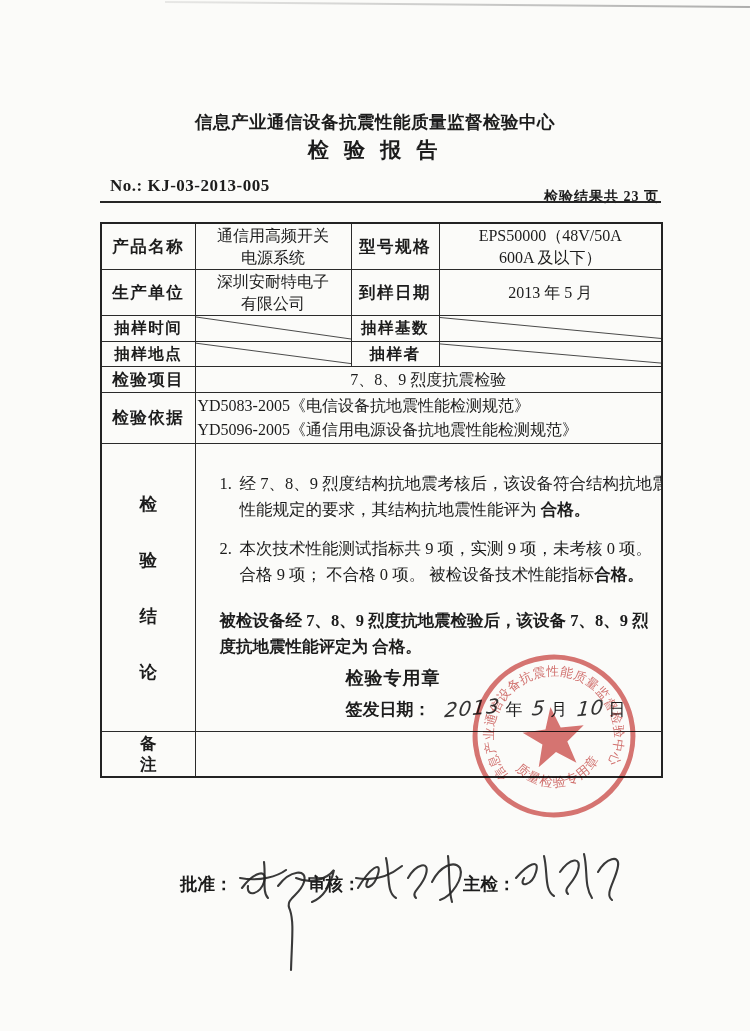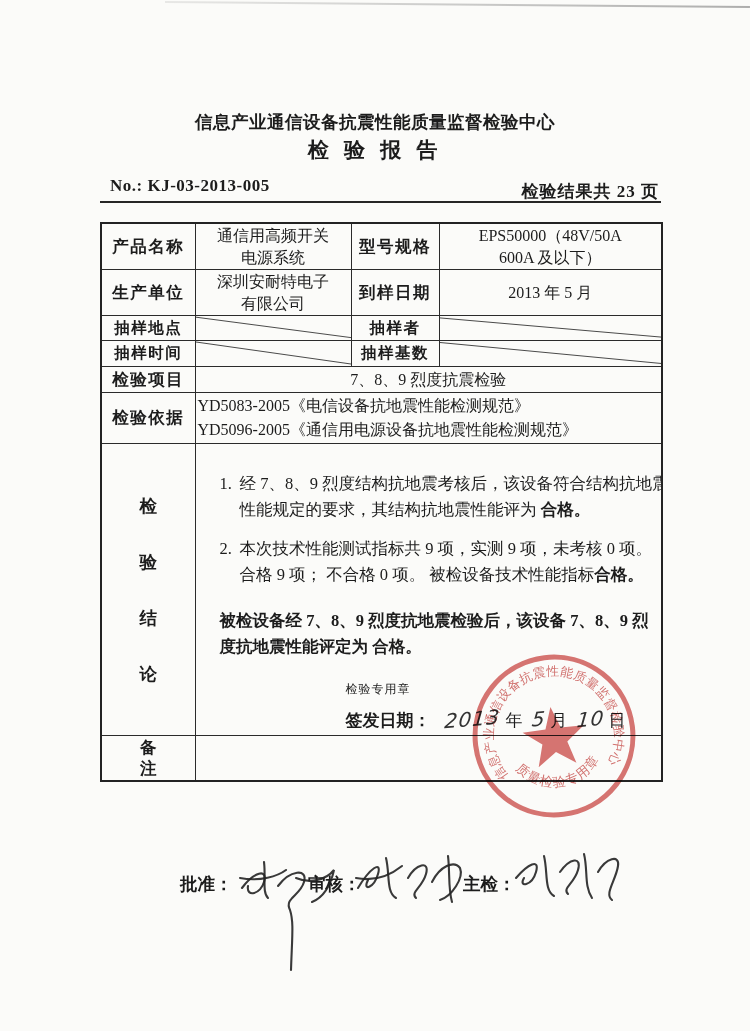--- a/index.html
+++ b/index.html
@@ -16,21 +16,21 @@
     background:linear-gradient(90deg,rgba(120,120,120,.15),rgba(110,110,110,.55));
     transform:rotate(0.5deg);transform-origin:left top;}
 
   .org-name{position:absolute;left:0;top:110px;width:750px;text-align:center;
     font-size:17.5px;font-weight:bold;letter-spacing:.5px;}
   .report-title{position:absolute;left:0;top:136px;width:750px;text-align:center;
     font-size:21px;font-weight:bold;letter-spacing:5px;}
 
   .no-line{position:absolute;left:100px;top:176px;width:561px;height:24px;}
   .no-left{position:absolute;left:2px;top:0;font-size:17px;font-weight:bold;letter-spacing:.5px;margin-left:8px;}
-  .no-right{position:absolute;right:2px;top:4px;font-size:17px;font-weight:bold;letter-spacing:1px;}
+  .no-right{position:absolute;right:2px;top:12px;font-size:14px;font-weight:bold;letter-spacing:1px;}
   .no-underline{position:absolute;left:100px;top:201px;width:561px;height:2px;background:#262626;}
 
   table.rpt{position:absolute;left:100px;top:222px;width:561px;
     border-collapse:collapse;table-layout:fixed;
     font-family:"Liberation Serif","DejaVu Serif",serif;}
   table.rpt td,table.rpt th{border:1.6px solid #2b2b2b;padding:1px 2px;overflow:hidden;}
   table.rpt{border:2.4px solid #232323;}
   th.lab{font-weight:bold;font-size:16.5px;text-align:center;letter-spacing:1.5px;white-space:pre-line;}
   td.val{font-size:16px;text-align:center;white-space:pre-line;line-height:1.35;}
   td.val-left{font-size:16px;text-align:left;white-space:pre-line;line-height:1.5;padding-left:8px;}
@@ -39,21 +39,21 @@
   th.vlab{font-weight:bold;font-size:17.5px;text-align:center;white-space:pre-line;
     line-height:56px;vertical-align:middle;letter-spacing:0;}
   th.vlab2{font-weight:bold;font-size:16.5px;text-align:center;white-space:pre-line;
     line-height:21px;vertical-align:middle;}
 
   td.conc-cell{vertical-align:top;position:relative;padding:0;}
   .conc{position:relative;padding:26px 14px 0 22px;font-size:16.5px;line-height:26px;}
   .citem{position:relative;padding-left:20px;width:430px;margin-bottom:13px;}
   .cnum{position:absolute;left:0;top:0;}
   .cpara{width:430px;font-weight:bold;margin-top:20px;margin-bottom:4px;}
-  .stamp-caption{margin-left:126px;margin-top:16px;font-weight:normal;font-size:12px;letter-spacing:1px;}
+  .stamp-caption{margin-left:126px;margin-top:5px;font-weight:bold;font-size:18px;letter-spacing:1px;}
   .issue-line{margin-left:126px;margin-top:4px;font-weight:bold;font-size:17px;white-space:nowrap;}
   .hand{display:inline-block;font-family:"DejaVu Sans",sans-serif;font-style:italic;
     font-weight:normal;color:#333;font-size:20px;transform:skewX(-10deg) rotate(-5deg);
     letter-spacing:1px;}
   .hw-year{margin:0 6px 0 14px;}
   .hw-month{margin:0 4px 0 10px;}
   .hw-day{margin:0 4px 0 10px;}
   .cal{font-weight:normal;}
 
   
@@ -104,45 +104,45 @@
       <td class="val">EPS50000（48V/50A
 600A 及以下）</td>
     </tr>
     <tr style="height:46px">
       <th class="lab">生产单位</th>
       <td class="val">深圳安耐特电子
 有限公司</td>
       <th class="lab">到样日期</th>
       <td class="val">2013 年 5 月</td>
     </tr>
+    <tr style="height:26px">
+      <th class="lab" style="font-size:15.5px">抽样时间</th>
+      <td class="slash">
+        <svg viewBox="0 0 100 100" preserveAspectRatio="none">
+              <line x1="0" y1="4" x2="100" y2="92" stroke="#4a4a4a" stroke-width="1" vector-effect="non-scaling-stroke"></line>
+            </svg>
+      </td>
+      <th class="lab" style="font-size:15.5px">抽样基数</th>
+      <td class="slash">
+        <svg viewBox="0 0 100 100" preserveAspectRatio="none">
+              <line x1="0" y1="6" x2="100" y2="90" stroke="#4a4a4a" stroke-width="1" vector-effect="non-scaling-stroke"></line>
+            </svg>
+      </td>
+    </tr>
     <tr style="height:25px">
       <th class="lab" style="font-size:15.5px">抽样地点</th>
       <td class="slash">
         <svg viewBox="0 0 100 100" preserveAspectRatio="none">
               <line x1="0" y1="5" x2="100" y2="90" stroke="#4a4a4a" stroke-width="1" vector-effect="non-scaling-stroke"></line>
             </svg>
       </td>
       <th class="lab" style="font-size:15.5px">抽样者</th>
       <td class="slash">
         <svg viewBox="0 0 100 100" preserveAspectRatio="none">
               <line x1="0" y1="8" x2="100" y2="88" stroke="#4a4a4a" stroke-width="1" vector-effect="non-scaling-stroke"></line>
-            </svg>
-      </td>
-    </tr>
-    <tr style="height:26px">
-      <th class="lab" style="font-size:15.5px">抽样时间</th>
-      <td class="slash">
-        <svg viewBox="0 0 100 100" preserveAspectRatio="none">
-              <line x1="0" y1="4" x2="100" y2="92" stroke="#4a4a4a" stroke-width="1" vector-effect="non-scaling-stroke"></line>
-            </svg>
-      </td>
-      <th class="lab" style="font-size:15.5px">抽样基数</th>
-      <td class="slash">
-        <svg viewBox="0 0 100 100" preserveAspectRatio="none">
-              <line x1="0" y1="6" x2="100" y2="90" stroke="#4a4a4a" stroke-width="1" vector-effect="non-scaling-stroke"></line>
             </svg>
       </td>
     </tr>
     <tr style="height:26px">
       <th class="lab">检验项目</th>
       <td class="val" colspan="3">7、8、9 烈度抗震检验</td>
     </tr>
     <tr style="height:49px">
       <th class="lab">检验依据</th>
       <td class="val-left" colspan="3">YD5083-2005《电信设备抗地震性能检测规范》

